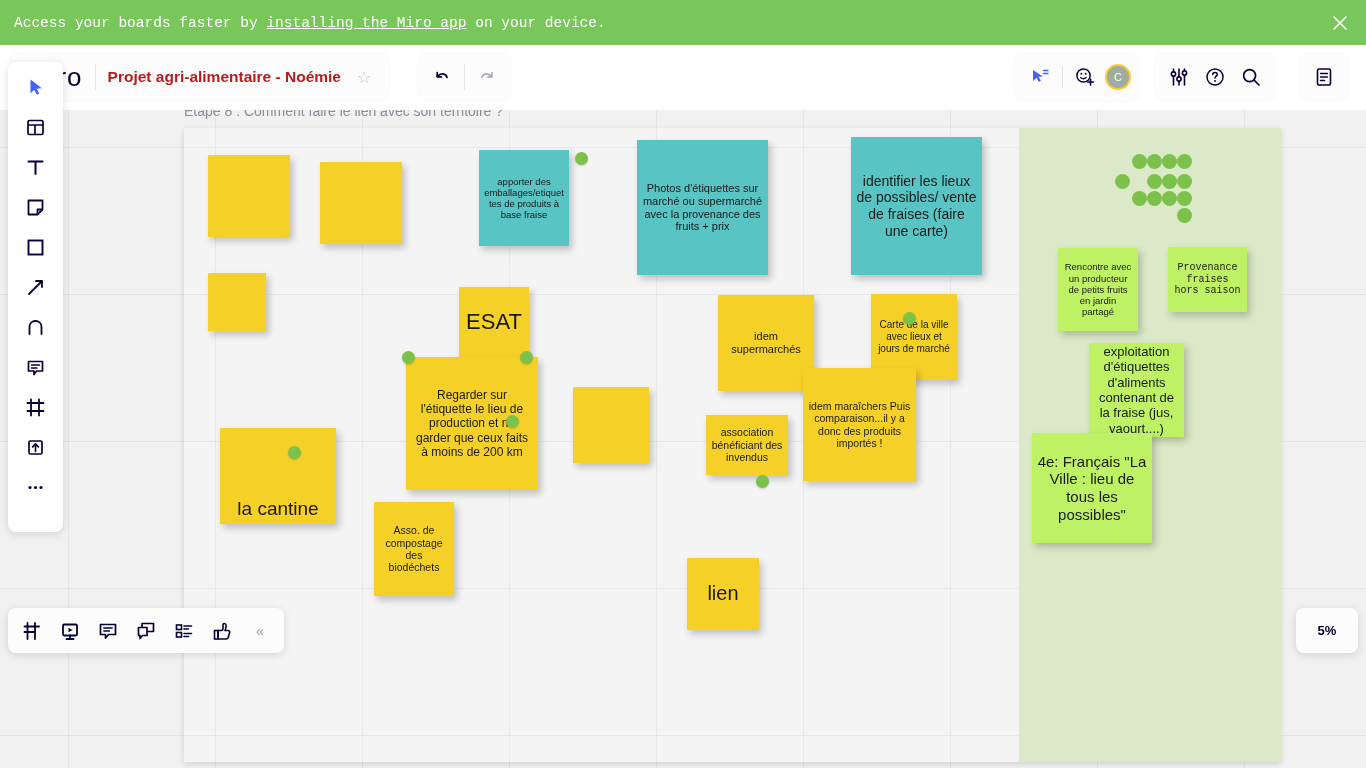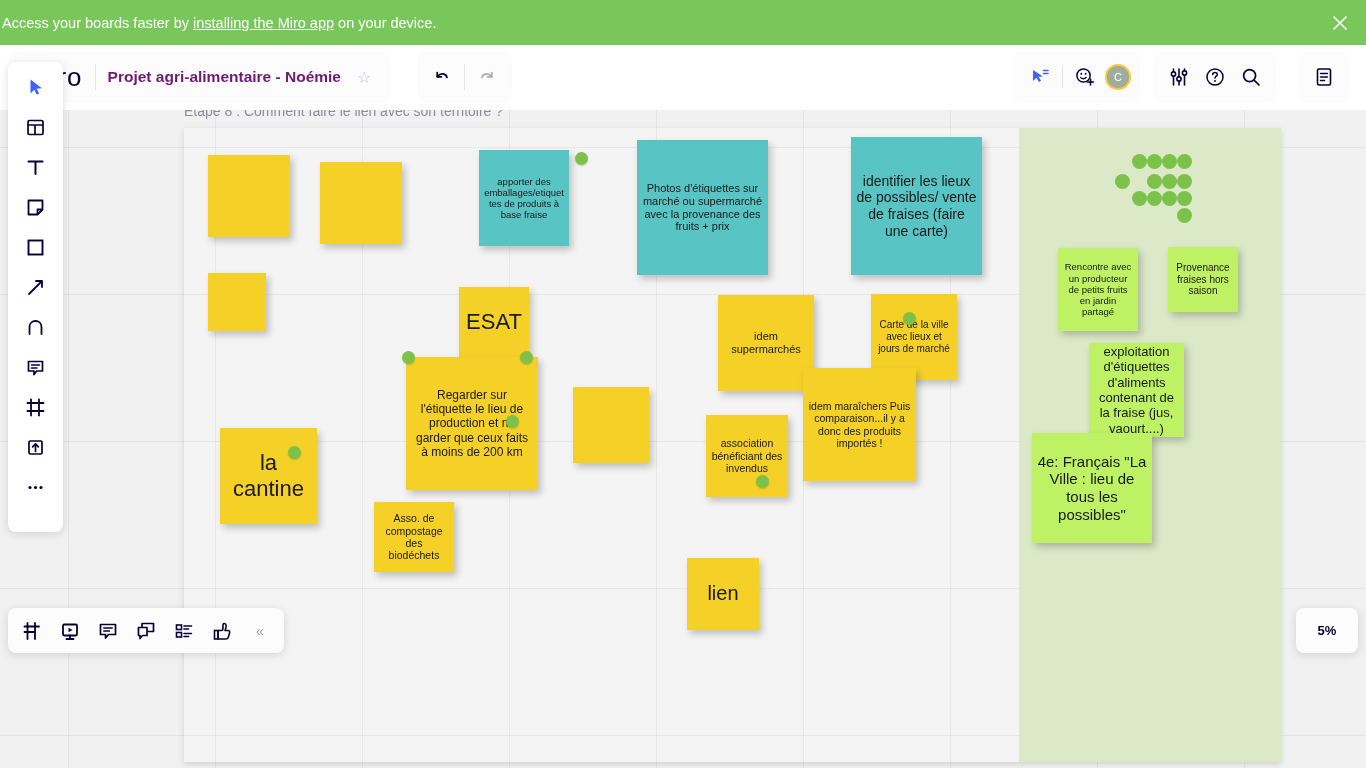--- a/index.html
+++ b/index.html
@@ -10,21 +10,21 @@
     background: #f1f1f1;
   }
 
   
   #banner {
     position: absolute; left: 0; top: 0; width: 1366px; height: 45px;
     background: #79c75b;
     display: flex; align-items: center;
     color: #ffffff; font-size: 14.5px;
   }
-  #banner .banner-text { margin-left: 2px; }
+  #banner .banner-text { margin-left: 14px; font-family: Liberation Mono, monospace; }
   #banner .banner-link { text-decoration: underline; color: #ffffff; cursor: pointer; }
   #banner .banner-close {
     position: absolute; right: 14px; top: 50%; transform: translateY(-50%);
     width: 24px; height: 24px; cursor: pointer;
     display: flex; align-items: center; justify-content: center;
   }
 
   
   #header {
     position: absolute; left: 0; top: 45px; width: 1366px; height: 65px;
@@ -36,21 +36,21 @@
     display: flex; align-items: center;
     box-shadow: 0 0 0 1px rgba(0,0,0,0.02);
   }
   #grp-logo { left: 10px; padding: 0 10px; }
   .miro-logo {
     font-size: 26px; letter-spacing: 1px; color: #050038;
     font-weight: 400; padding: 0 8px;
   }
   .hdr-divider { width: 1px; height: 26px; background: #e6e6e6; margin: 0 4px; }
   .board-title {
-    font-size: 15.5px; color: #701a75; font-weight: 700; padding: 0 8px;
+    font-size: 15.5px; color: #b91c1c; font-weight: 700; padding: 0 8px;
     white-space: nowrap;
   }
   .star-icon { padding: 0 8px; color: #c3c2cf; font-size: 16px; cursor: pointer; }
 
   #grp-undo { left: 418px; padding: 0 6px; }
   .icon-btn {
     width: 36px; height: 36px; display: flex; align-items: center; justify-content: center;
     cursor: pointer; border-radius: 6px;
   }
   .icon-btn.disabled { opacity: 0.32; }
@@ -308,41 +308,41 @@
         <div class="note yellow" style="left: 534px; top: 167px; width: 96px; height: 96px; font-size: 11px;">
           <span>idem supermarchés</span>
         </div>
         <div class="note yellow" style="left: 687px; top: 166px; width: 86px; height: 86px; font-size: 10px;">
           <span>Carte de la ville avec lieux et jours de marché</span>
           <span class="dot" style="left: 32px; top: 18px;"></span>
         </div>
         <div class="note yellow" style="left: 619px; top: 240px; width: 113px; height: 113px; font-size: 10.5px;">
           <span>idem maraîchers Puis comparaison...il y a donc des produits importés !</span>
         </div>
-        <div class="note yellow" style="left: 36px; top: 300px; width: 97px; height: 96px; font-size: 22px;">
+        <div class="note yellow" style="left: 36px; top: 300px; width: 116px; height: 96px; font-size: 19px; align-items: flex-end;">
           <span>la cantine</span>
           <span class="dot" style="left: 68px; top: 18px;"></span>
         </div>
         <div class="note yellow" style="left: 389px; top: 259px; width: 76px; height: 76px; font-size: 13px;">
           <span></span>
         </div>
-        <div class="note yellow" style="left: 522px; top: 287px; width: 82px; height: 82px; font-size: 10.5px;">
+        <div class="note yellow" style="left: 522px; top: 287px; width: 82px; height: 60px; font-size: 10.5px;">
           <span>association bénéficiant des invendus</span>
           <span class="dot" style="left: 50px; top: 60px;"></span>
         </div>
-        <div class="note yellow" style="left: 190px; top: 374px; width: 80px; height: 70px; font-size: 10.5px;">
+        <div class="note yellow" style="left: 190px; top: 374px; width: 80px; height: 94px; font-size: 10.5px;">
           <span>Asso. de compostage des biodéchets</span>
         </div>
         <div class="note yellow" style="left: 503px; top: 430px; width: 72px; height: 72px; font-size: 20px;">
           <span>lien</span>
         </div>
         <div class="note lgreen" style="left: 874px; top: 120px; width: 80px; height: 83px; font-size: 9.5px;">
           <span>Rencontre avec un producteur de petits fruits en jardin partagé</span>
         </div>
-        <div class="note lgreen" style="left: 984px; top: 119px; width: 70px; height: 65px; font-size: 10px;">
+        <div class="note lgreen" style="left: 984px; top: 119px; width: 79px; height: 65px; font-size: 10px; font-family: Liberation Mono, monospace;">
           <span>Provenance fraises hors saison</span>
         </div>
         <div class="note lgreen" style="left: 905px; top: 215px; width: 95px; height: 94px; font-size: 13px;">
           <span>exploitation d'étiquettes d'aliments contenant de la fraise (jus, yaourt,...)</span>
         </div>
         <div class="note lgreen" style="left: 848px; top: 305px; width: 120px; height: 110px; font-size: 15px;">
           <span>4e: Français "La Ville : lieu de tous les possibles"</span>
         </div>
       </div>
     <div id="votes-layer">

